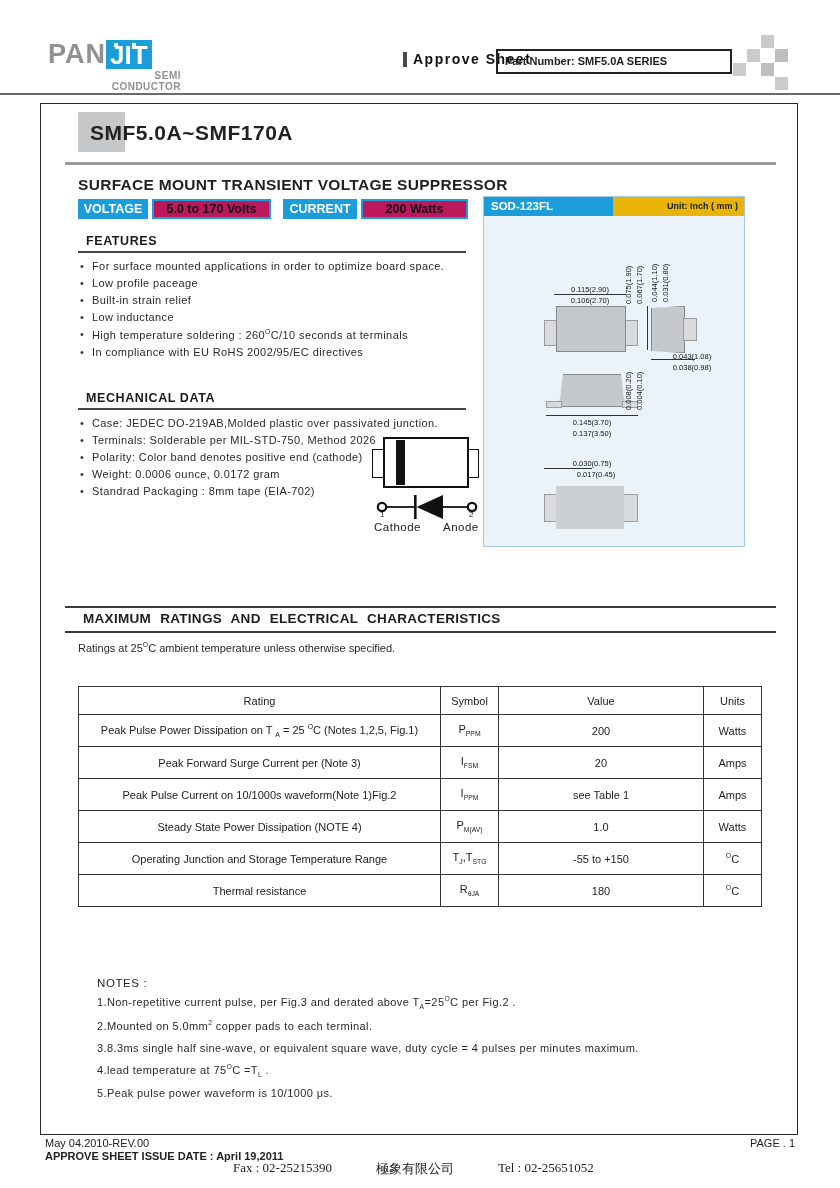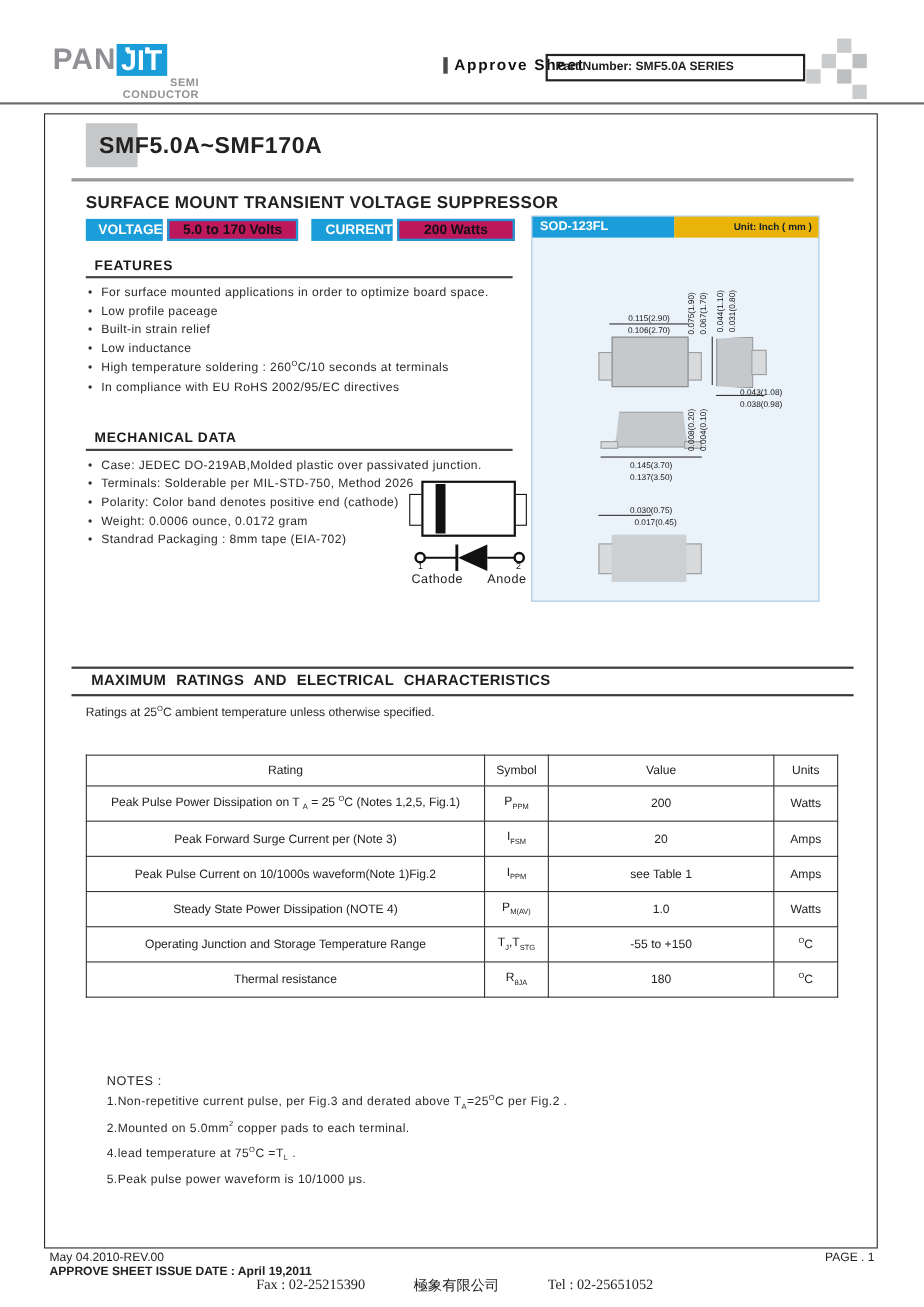--- a/index.html
+++ b/index.html
@@ -14,21 +14,21 @@
   .approve-text{font-size:14px;font-weight:bold;letter-spacing:1.5px;color:#111;}
   .part-box{border:2px solid #222;height:21px;line-height:21px;font-size:11px;font-weight:bold;padding-left:7px;}
   .checker{width:13px;height:13px;background:#c9cbcd;position:absolute;}
   .top-rule{height:2px;background:#6a6a6a;}
   
   .main-border{border:1.5px solid #2a2a2a;}
   .title-sq{background:#c6c7c9;}
   .doc-title{font-size:21px;font-weight:bold;color:#222;letter-spacing:.5px;}
   .title-rule{height:3px;background:#9a9a9a;}
   .subtitle{font-size:15.5px;font-weight:bold;color:#222;letter-spacing:.3px;}
-  .badge{background:#1b9dd9;color:#fff;font-weight:bold;font-size:12.5px;text-align:right;height:20px;line-height:20px;}
+  .badge{background:#1b9dd9;color:#fff;font-weight:bold;font-size:12.5px;text-align:center;height:20px;line-height:20px;}
   .badge-val{background:#be185d;border:2px solid #1b9dd9;color:#111;font-weight:bold;font-size:12.5px;text-align:center;height:16px;line-height:16px;}
   
   .sec-head{font-size:12.5px;font-weight:bold;letter-spacing:.6px;color:#1a1a1a;}
   .sec-rule{height:2px;background:#444;}
   .bullet-row{display:flex;margin-bottom:5px;font-size:11px;color:#2a2a2a;letter-spacing:.4px;}
   .bullet{width:12px;flex:0 0 12px;color:#333;}
   .bullet-text{white-space:nowrap;}
   
   .panel{background:#ebf3fa;border:1px solid #a8c8e2;}
   .panel-head-left{background:#1b9dd9;color:#fff;font-weight:bold;font-size:11.5px;line-height:19px;padding-left:7px;}
@@ -277,20 +277,21 @@
         <td class="c-val">180</td>
         <td class="c-units"><sup>O</sup>C</td>
       </tr>
     </tbody>
 </table>
 
 <div class="abs notes-head" style="left:97px;top:977px;">NOTES :</div>
 <div class="abs" style="left:97px;top:995px;width:650px;">
     <div class="note-line">1.Non-repetitive current pulse, per Fig.3 and derated above T<sub>A</sub>=25<sup>O</sup>C per Fig.2 .</div>
     <div class="note-line">2.Mounted on 5.0mm<sup>2</sup> copper pads to each terminal.</div>
+    <div class="note-line">3.8.3ms single half sine-wave, or equivalent square wave, duty cycle = 4 pulses per minutes maximum.</div>
     <div class="note-line">4.lead temperature at 75<sup>O</sup>C =T<sub>L</sub> .</div>
     <div class="note-line">5.Peak pulse power waveform is 10/1000 μs.</div>
   </div>
 
 <div class="abs foot" style="left:45px;top:1137px;">May 04.2010-REV.00</div>
 <div class="abs foot" style="left:45px;top:1150px;font-weight:bold;">APPROVE SHEET ISSUE DATE : April 19,2011</div>
 <div class="abs foot" style="left:750px;top:1137px;">PAGE . 1</div>
 <div class="abs foot-serif" style="left:233px;top:1160px;">
   <span>Fax : 02-25215390</span>
   <span>極象有限公司</span>

